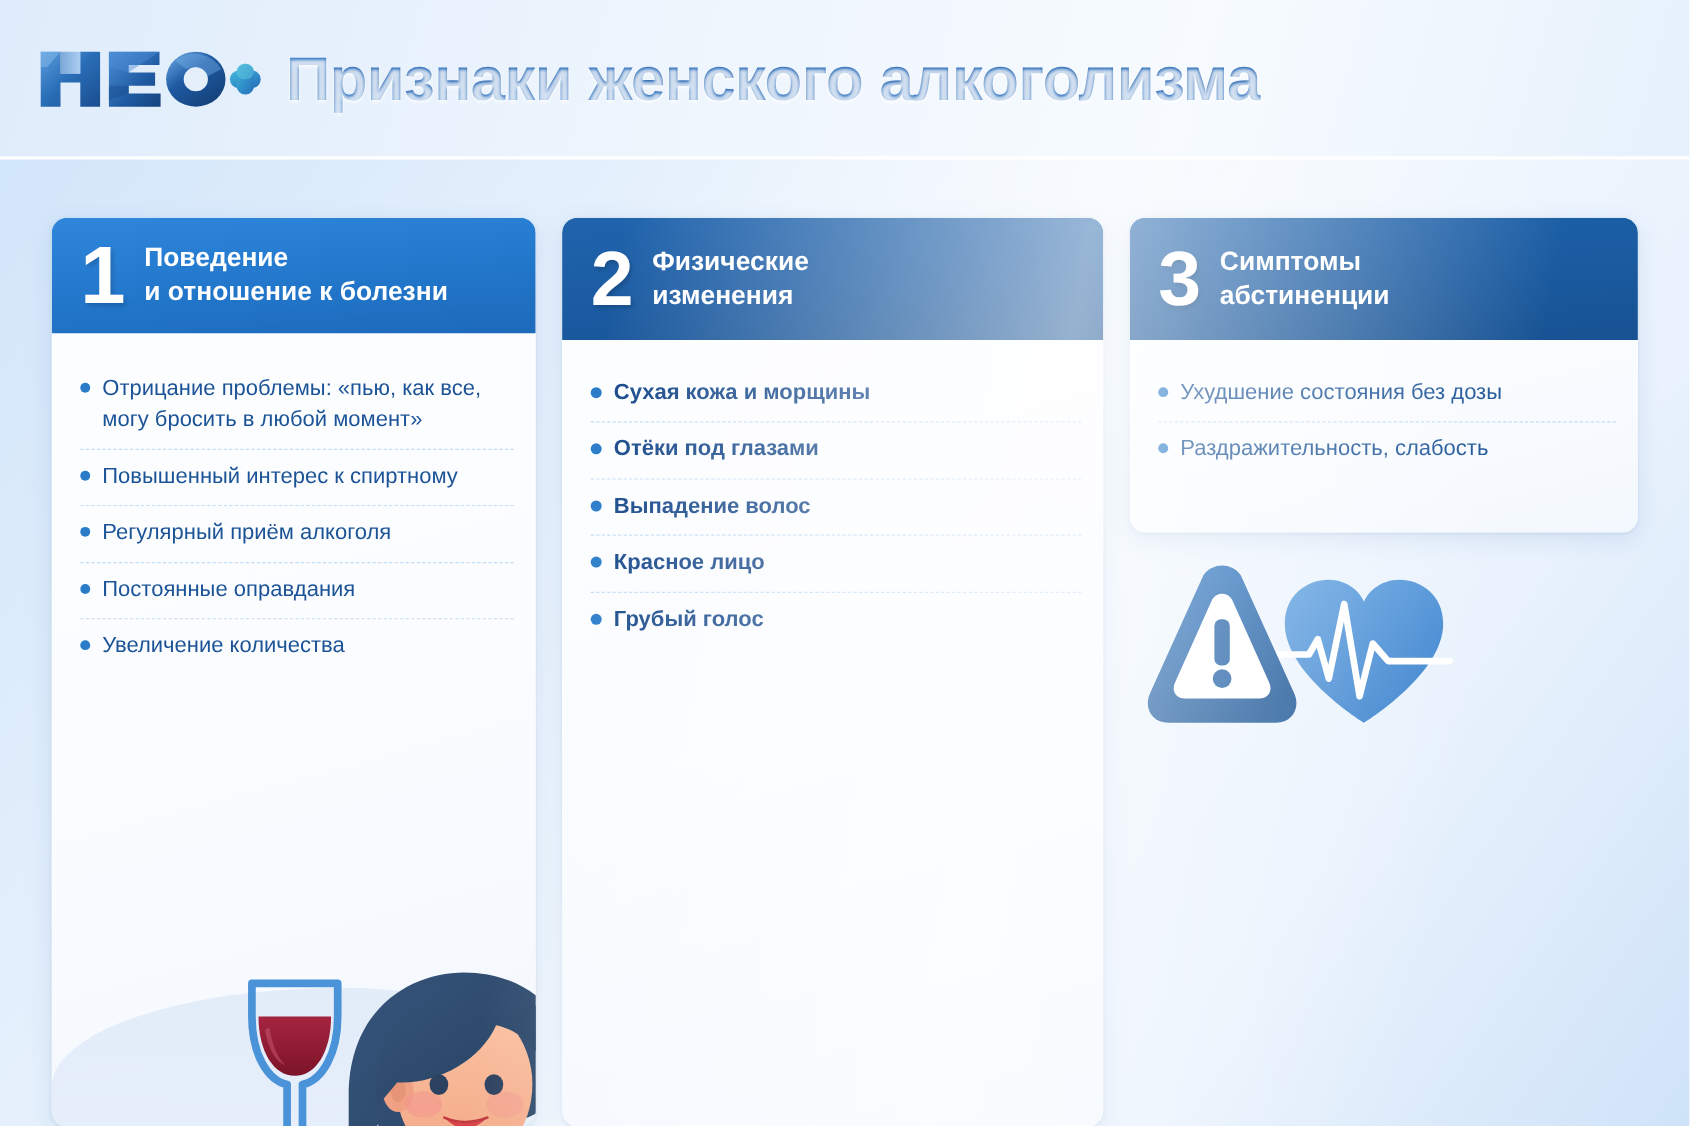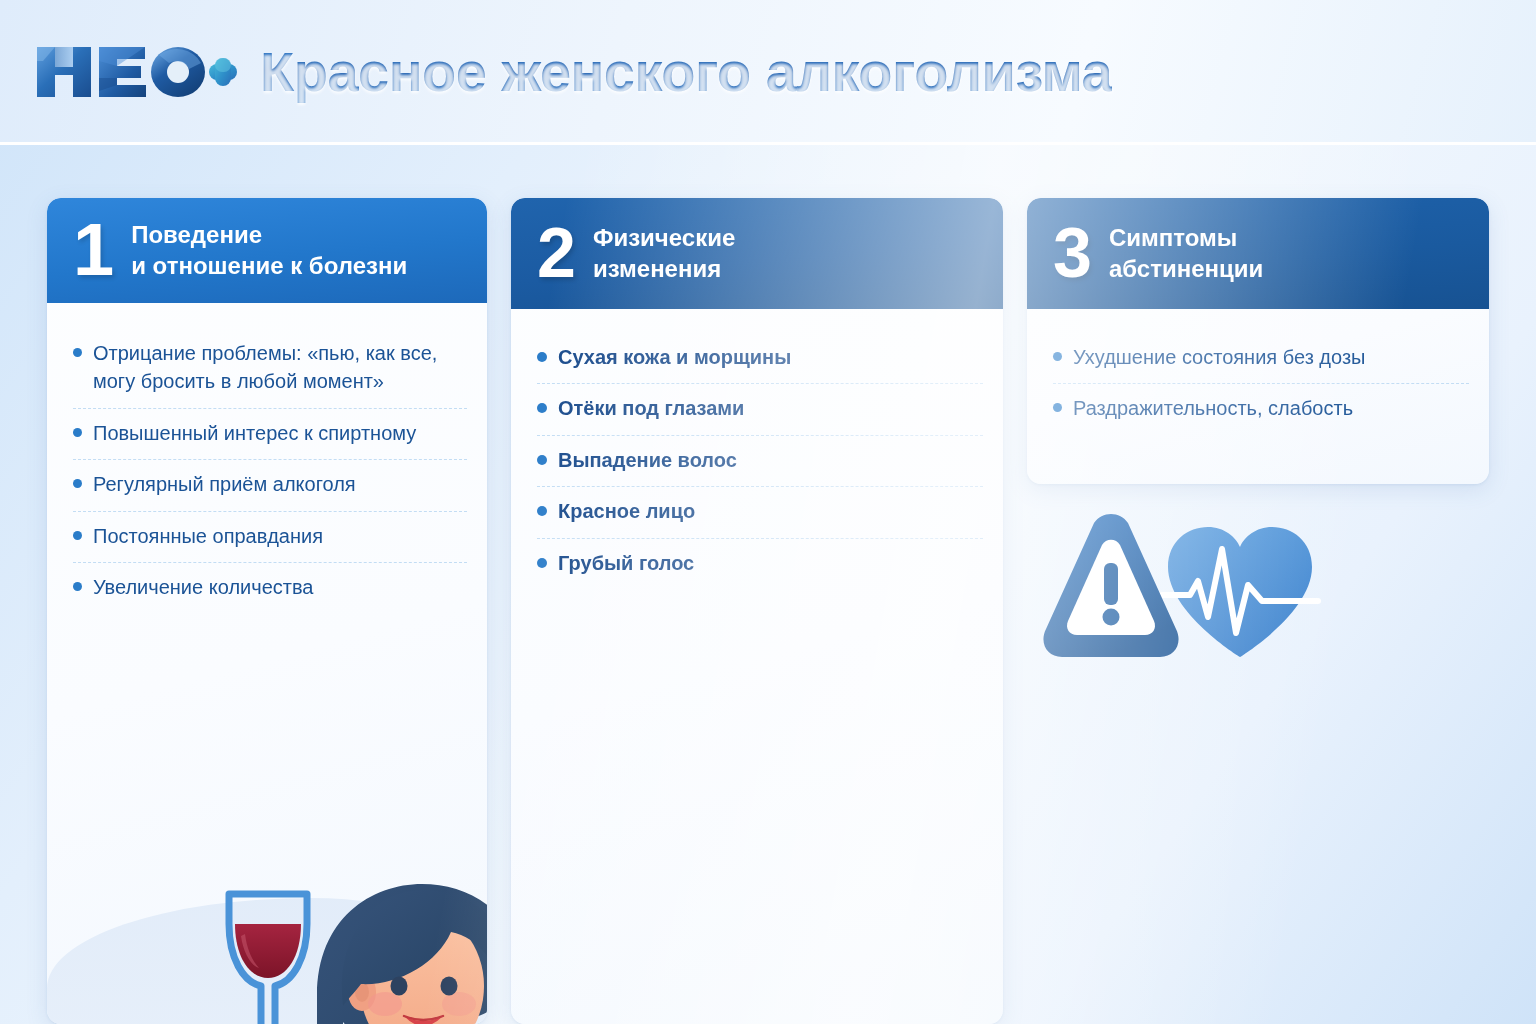--- a/index.html
+++ b/index.html
@@ -161,21 +161,21 @@
 
         <ellipse cx="145" cy="31" rx="27" ry="25" fill="url(#gO)"></ellipse>
         <ellipse cx="145" cy="31" rx="11" ry="11" fill="#e4eff9"></ellipse>
         <path d="M126,14 A27,25 0 0,1 168,22 L156,28 A14,13 0 0,0 136,22 Z" fill="#74aee6" opacity="0.45"></path>
 
         <rect x="176" y="23" width="28" height="16" rx="8" fill="url(#gP)"></rect>
         <rect x="182" y="17" width="16" height="28" rx="8" fill="url(#gP)"></rect>
         <rect x="182" y="17" width="16" height="14" rx="7" fill="#63c8e2" opacity="0.5"></rect>
       </svg>
     </div>
-    <div class="title">Красное женского алкоголизма</div>
+    <div class="title">Признаки женского алкоголизма</div>
   </div>
 
   <div class="card" id="card1">
     <div class="card-head">
       <div class="card-num">1</div>
       <div class="card-title">
         <span class="l1">Поведение</span>
         <span class="l2">и отношение к болезни</span>
       </div>
     </div>

